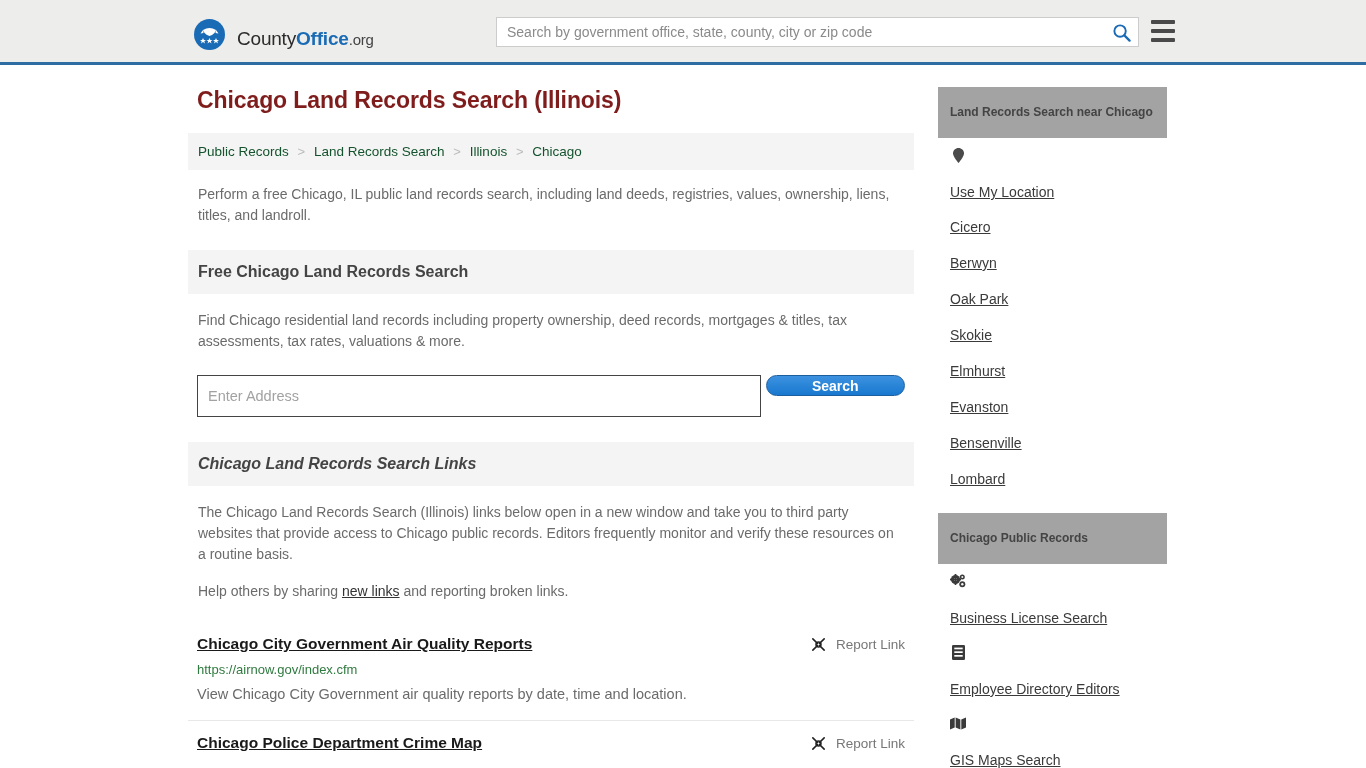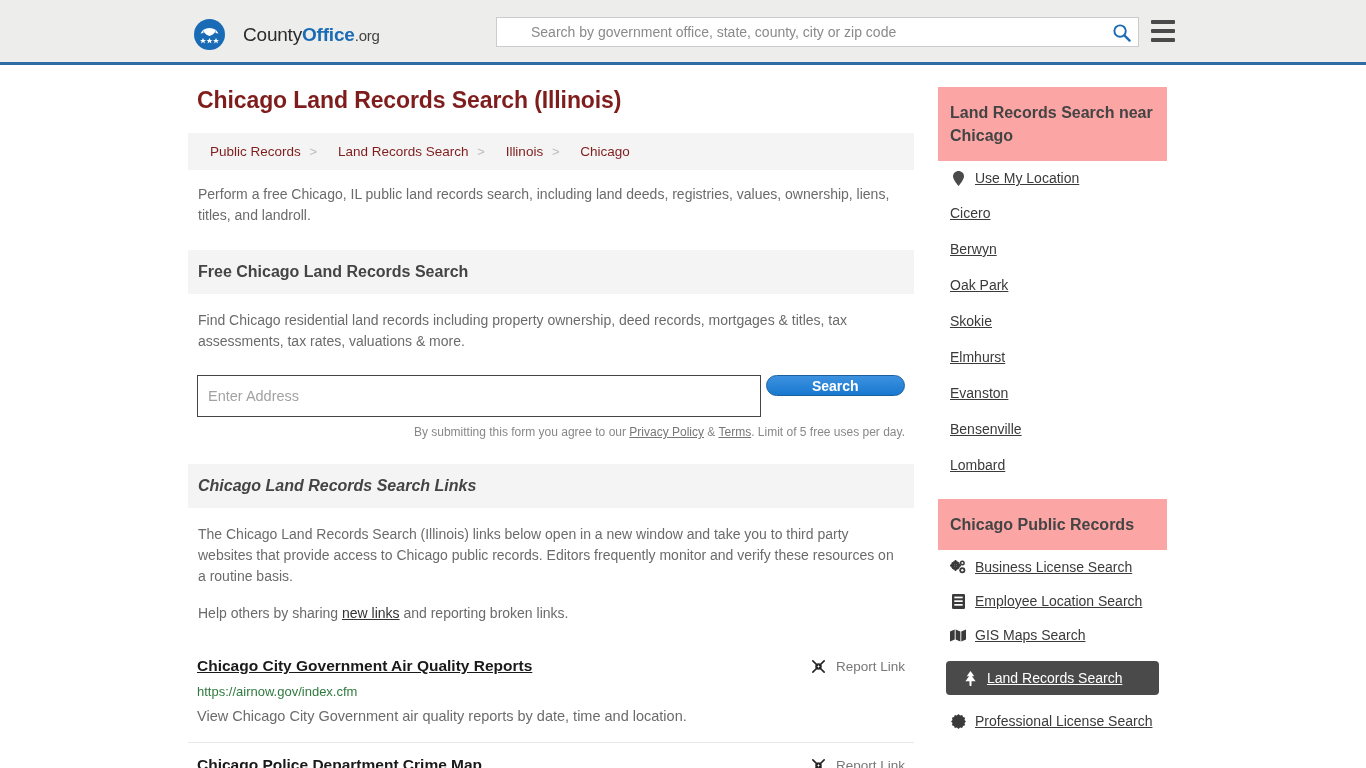--- a/index.html
+++ b/index.html
@@ -18,22 +18,22 @@
     border-bottom: 3px solid #2e6da4;
     display: flex;
     align-items: center;
     position: relative;
   }
   #logo {
     position: absolute;
     left: 194px;
     top: 19px;
     display: flex;
-    align-items: center;
-    gap: 18px;
+    align-items: flex-end;
+    gap: 12px;
     text-decoration: none;
   }
   #logo .logo-mark {
     width: 31px; height: 31px;
     border-radius: 50%;
     background: #1a6bb5;
     position: relative;
     flex: none;
   }
   #logo .logo-mark svg { position: absolute; left: 0; top: 0; }
@@ -61,21 +61,20 @@
   #header-search-input {
     flex: 1;
     height: 100%;
     border: 0;
     outline: none;
     padding: 0 10px;
     font-size: 14px;
     font-family: "Liberation Sans", sans-serif;
     color: #333;
     background: transparent;
-    margin-left: 24px;
   }
   #header-search-input::placeholder { color: #8a8a8a; }
   #header-search-btn {
     width: 34px; height: 100%;
     border: 0; background: transparent;
     display: flex; align-items: center; justify-content: center;
     cursor: pointer; padding: 0;
   }
   #hamburger {
     position: absolute;
@@ -118,21 +117,21 @@
     padding: 11px 10px;
     font-size: 13.5px;
     color: #777777;
   }
   .bar.title-bar {
     font-size: 16px;
     font-weight: bold;
     color: #444444;
     padding: 13px 10px;
   }
-  .crumb { color: #7f1d1d; text-decoration: none; margin-left: 12px; }
+  .crumb { color: #14532d; text-decoration: none; }
   .crumb-sep { color: #bbbbbb; padding: 0 5px; font-size: 13px; }
 
   .body-text {
     font-size: 14px;
     color: #6b6b6b;
     line-height: 21px;
     padding: 14px 10px 6px 10px;
     margin: 0;
   }
   .body-text.tight { padding-top: 16px; }
@@ -214,39 +213,40 @@
   .link-desc {
     font-size: 14.5px;
     color: #6b6b6b;
     line-height: 24px;
     margin-top: 5px;
   }
   .inline-link { color: #333; text-decoration: underline; font-weight: normal; }
 
   
   .side-head {
-    background: #fca5a5;
+    background: #a3a3a3;
     padding: 14px 12px;
-    font-size: 16px;
+    font-size: 12px;
     font-weight: bold;
     color: #444444;
     line-height: 23px;
   }
   .side-list { margin: 0; padding: 0; list-style: none; }
   .side-list li { padding: 9px 12px; }
   .side-link {
     font-size: 14px;
     color: #3a3a3a;
     text-decoration: underline;
     cursor: pointer;
   }
   .side-row {
     display: flex;
     align-items: flex-start;
-    gap: 9px;
+    gap: 21px;
+    flex-direction: column;
   }
   .side-row.active {
     background: #4a4a4a;
     border-radius: 4px;
     margin: 0 -4px;
     padding: 9px 16px;
   }
   .side-row.active .side-link { color: #ffffff; }
   .side-icon {
     width: 16px; height: 16px;
@@ -313,23 +313,20 @@
 
       <div class="bar title-bar" style="margin-top:18px;">Free Chicago Land Records Search</div>
 
       <p class="body-text tight">Find Chicago residential land records including property ownership, deed records, mortgages &amp; titles, tax assessments, tax rates, valuations &amp; more.</p>
 
       <div id="address-form">
         <input id="address-input" type="text" placeholder="Enter Address" style="">
         <button id="address-submit">Search</button>
       </div>
 
-      <div id="form-disclaimer">
-        <span>By submitting this form you agree to our </span><a href="#">Privacy Policy</a><span> &amp; </span><a href="#">Terms</a><span>. Limit of 5 free uses per day.</span>
-      </div>
 
       <div class="bar title-bar" style="margin-top:25px;font-style:italic;">Chicago Land Records Search Links</div>
 
       <p class="body-text tight">The Chicago Land Records Search (Illinois) links below open in a new window and take you to third party websites that provide access to Chicago public records. Editors frequently monitor and verify these resources on a routine basis.</p>
 
       <p class="body-text" style="padding-top:10px;"><span>Help others by sharing </span><a class="inline-link" href="#">new links</a><span> and reporting broken links.</span></p>
 
       <div style="margin-top:14px;">
 
         <div class="link-item">
@@ -416,21 +413,21 @@
         <li>
           <span class="side-row">
             <span class="side-icon">
               <svg width="13" height="15" viewBox="0 0 13 15" fill="currentColor">
                 <rect x="0" y="0" width="13" height="15" rx="1.3"></rect>
                 <rect x="2.3" y="2.6" width="8.4" height="1.7" fill="#ffffff"></rect>
                 <rect x="2.3" y="6.3" width="8.4" height="1.7" fill="#ffffff"></rect>
                 <rect x="2.3" y="10" width="8.4" height="1.7" fill="#ffffff"></rect>
               </svg>
             </span>
-            <span class="side-link">Employee Location Search</span>
+            <span class="side-link">Employee Directory Editors</span>
           </span>
         </li>
         <li>
           <span class="side-row">
             <span class="side-icon">
               <svg width="17" height="13" viewBox="0 0 17 13" fill="currentColor">
                 <polygon points="0,2.2 5,0 5,10.8 0,13"></polygon>
                 <polygon points="6,0 11,2.2 11,13 6,10.8"></polygon>
                 <polygon points="12,2.2 17,0 17,10.8 12,13"></polygon>
               </svg>

